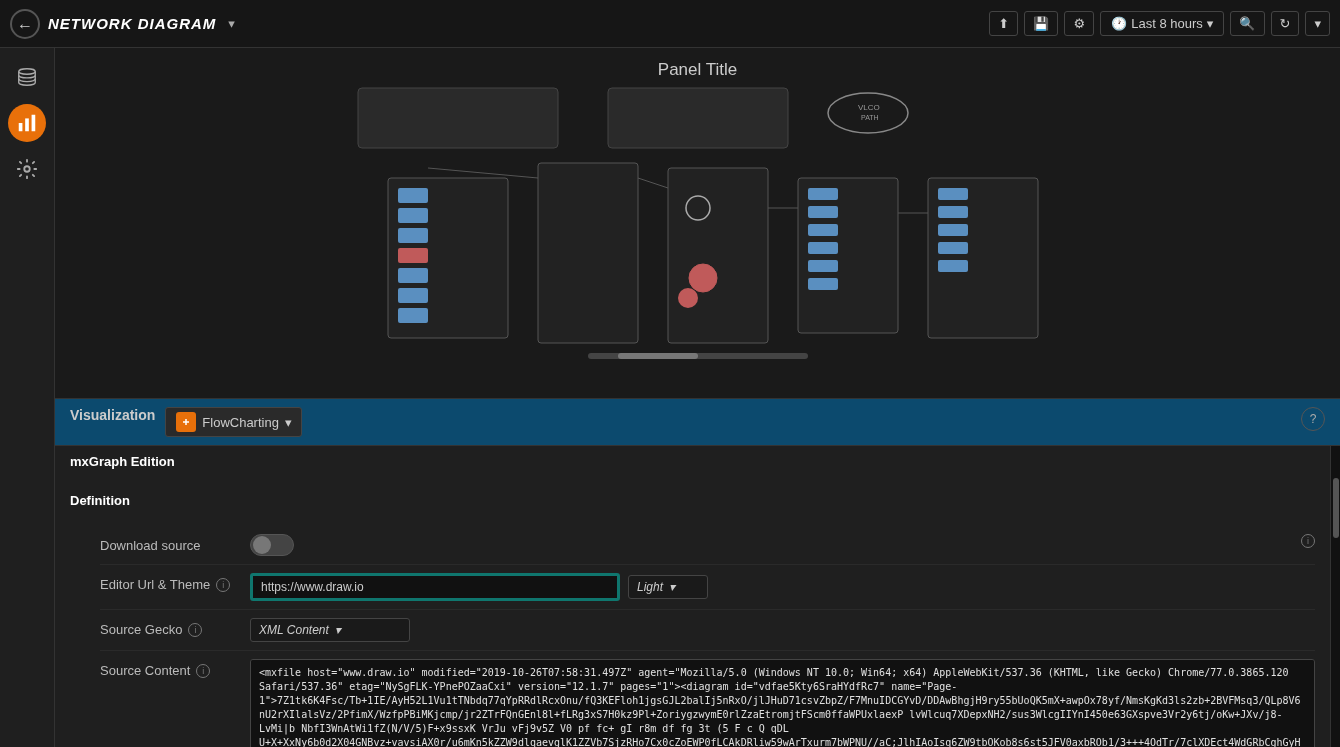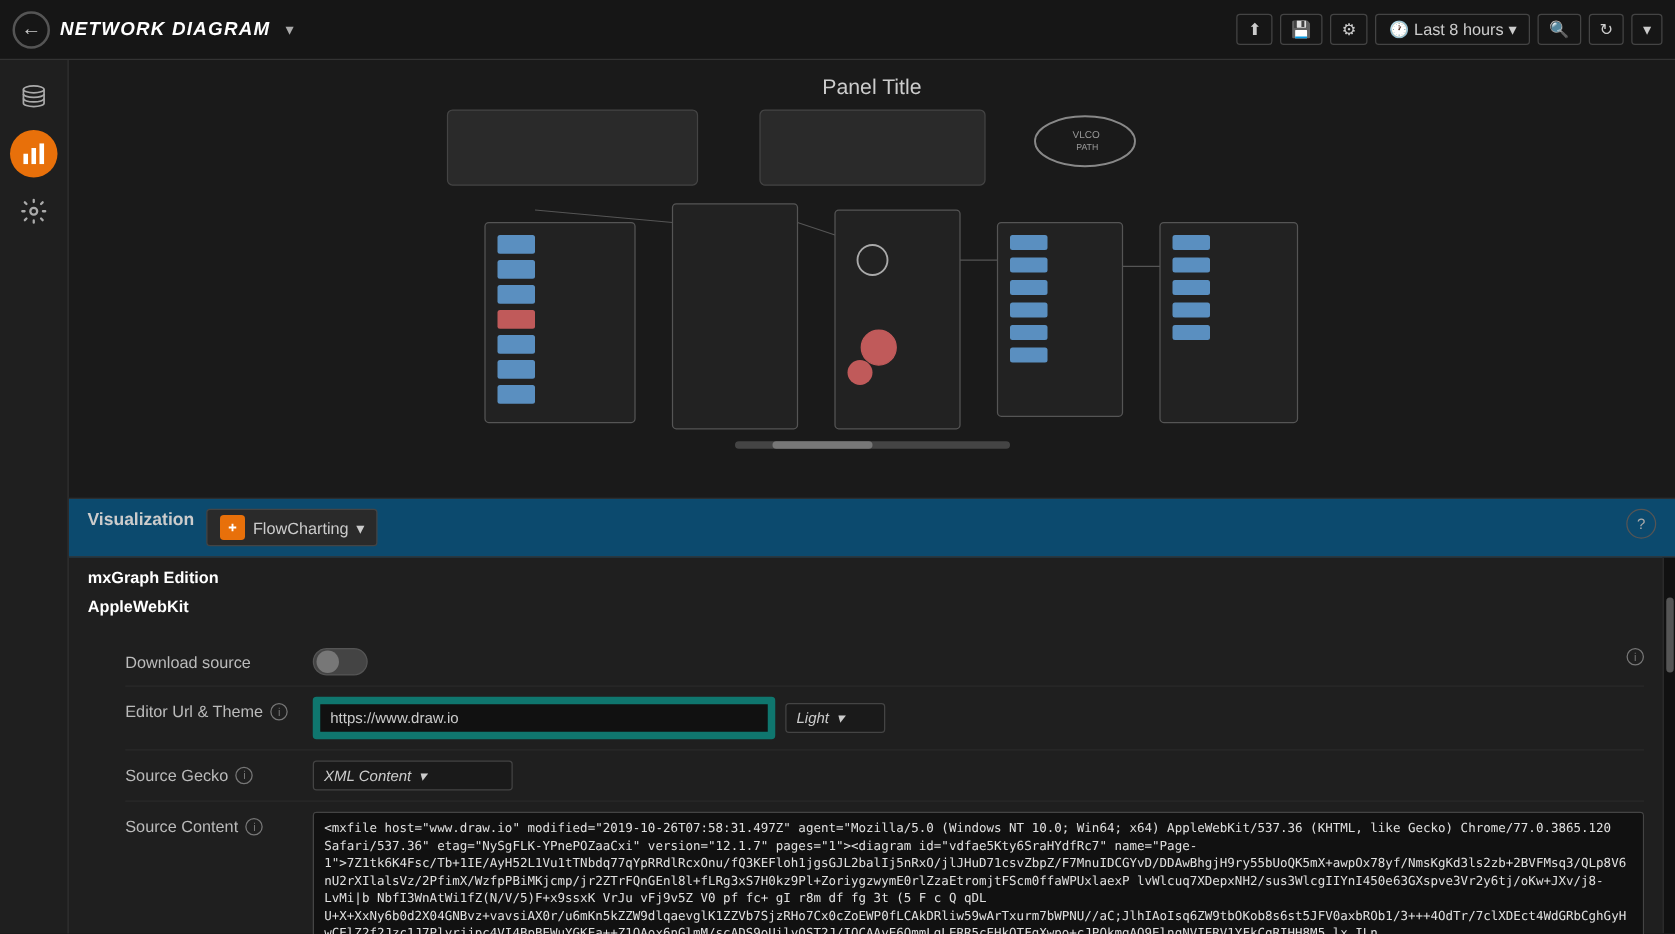--- a/index.html
+++ b/index.html
@@ -182,21 +182,21 @@
       position: relative; cursor: pointer;
       border: 1px solid #555;
     }
     .toggle-knob {
       width: 18px; height: 18px; background: #777; border-radius: 50%;
       position: absolute; top: 1px; left: 2px;
     }
 
     
     .text-input {
-      background: #111; border: 6px solid #0f766e; color: #ccc;
+      background: #111; border: 3px solid #0f766e; color: #ccc;
       padding: 4px 8px; border-radius: 3px; font-size: 12px;
       width: 370px;
     }
 
     
     .select-input {
       background: #1a1a1a; border: 1px solid #444; color: #ccc;
       padding: 4px 8px; border-radius: 3px; font-size: 12px;
       cursor: pointer; display: flex; align-items: center; gap: 6px;
       min-width: 80px;
@@ -239,21 +239,21 @@
       justify-content: center;
       width: 100%;
       height: 100%;
     }
 
     
     .mx-header {
       padding: 8px 15px 2px 15px;
       display: flex;
       flex-direction: column;
-      gap: 2px;
+      gap: 18px;
     }
   </style>
 </head>
 <body>
 
 <div class="top-header">
   <div class="header-left">
     <button class="back-btn">
       <span>←</span>
     </button>
@@ -386,21 +386,21 @@
         <div class="viz-help">
           <span>?</span>
         </div>
       </div>
 
       <div class="panel-with-scrollbar">
         <div class="panel-inner">
 
           <div class="mx-header">
             <div class="section-title">mxGraph Edition</div>
-            <div class="section-title">AppleWebKit</div>
+            <div class="section-title">Definition</div>
           </div>
 
           <div class="settings-content">
 
             <div class="settings-row">
               <div class="settings-label">
                 <span>Download source</span>
               </div>
               <div class="settings-value">
                 <div class="toggle">

